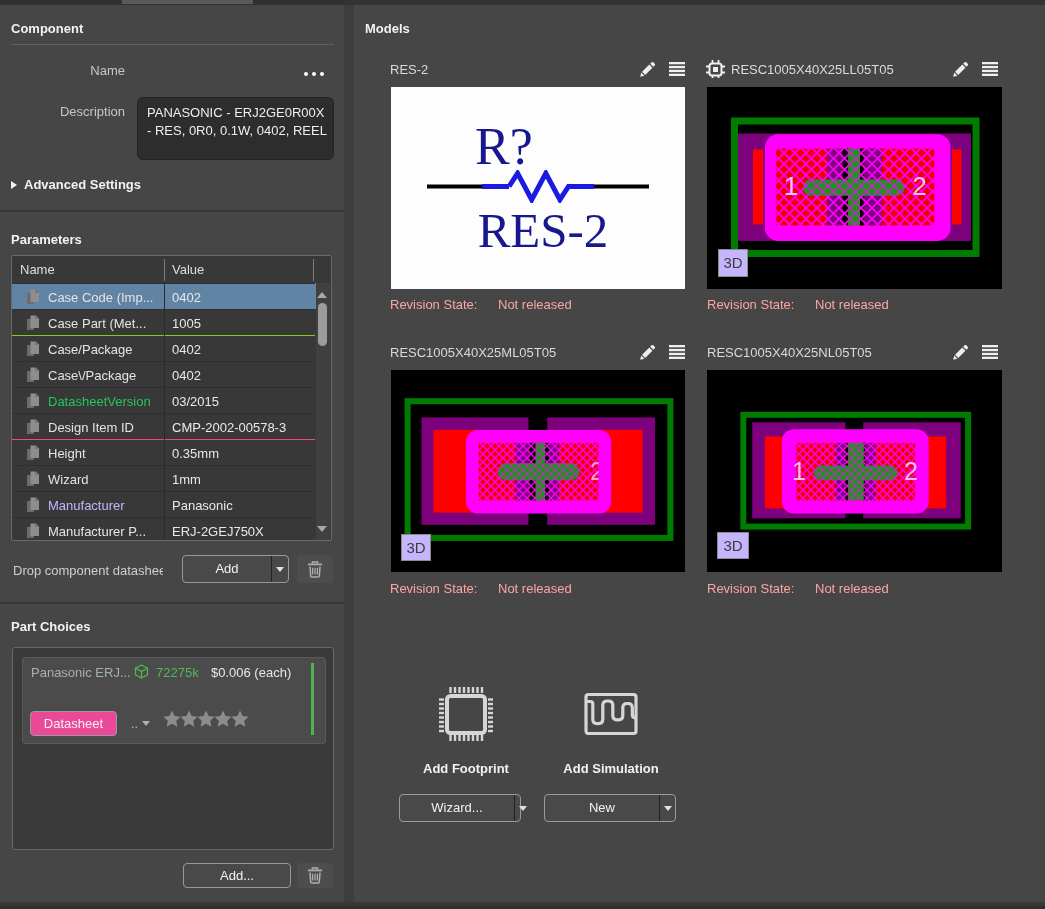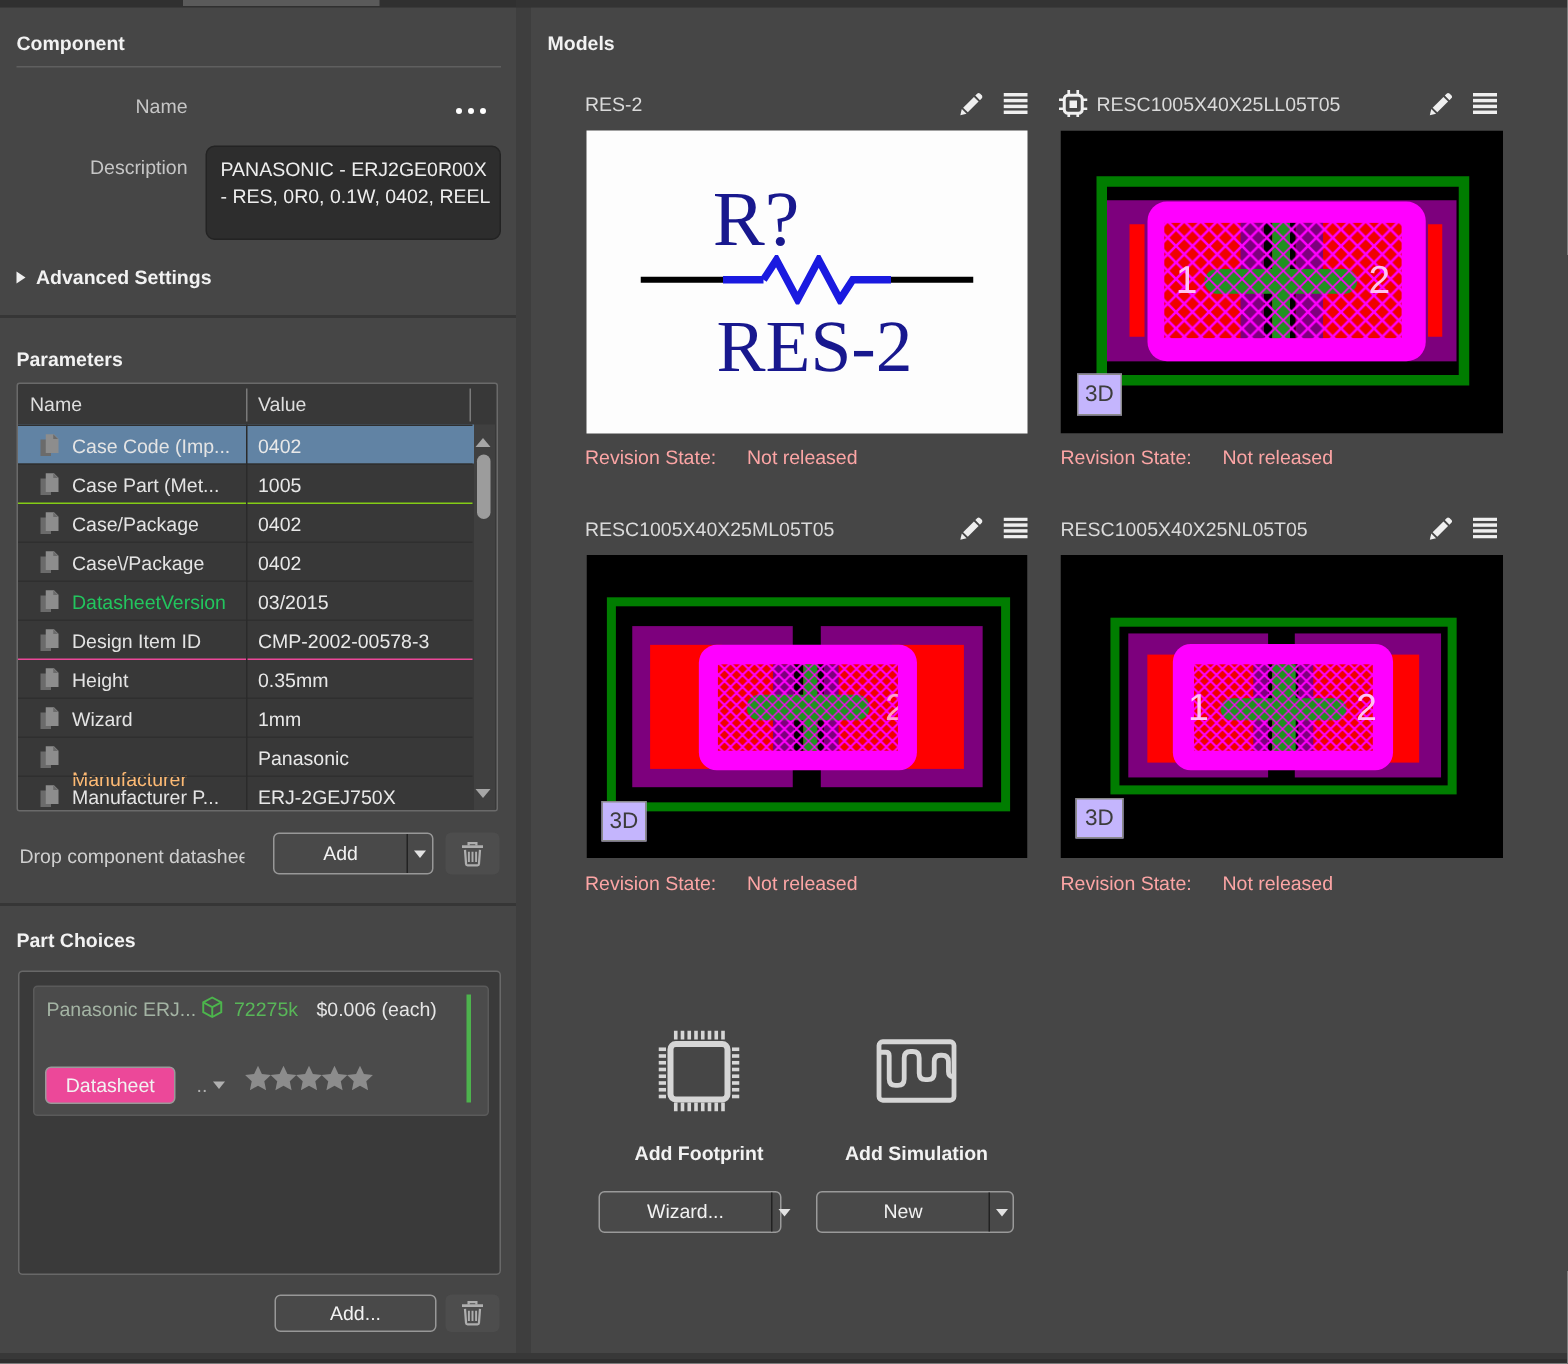--- a/index.html
+++ b/index.html
@@ -159,21 +159,21 @@
           </svg>
           <div class="abs t13" style="left:36px;top:6px;color:#e4e4e4">Wizard</div>
           <div class="abs t13" style="left:160px;top:6px;color:#e8e8e8">1mm</div>
         </div>
         <div class="abs" style="left:0;top:235px;width:303px;height:26px;border-top:1px solid #2f2f2f">
           <svg width="14" height="16" style="position:absolute;left:14px;top:5px">
             <path d="M1,4 h7 v11 h-7 z" fill="#6b6b6b"></path>
             <path d="M4.5,0.5 h5.5 l3,3 v9.5 h-8.5 z" fill="#8d8d8d"></path>
             <path d="M9.5,0.5 l0,3.2 l3.2,0" fill="#6b6b6b"></path>
           </svg>
-          <div class="abs t13" style="left:36px;top:20px;color:#fdba74">Manufacturer</div>
+          <div class="abs t13" style="left:36px;top:6px;color:#c4b5fd">Manufacturer</div>
           <div class="abs t13" style="left:160px;top:6px;color:#e8e8e8">Panasonic</div>
         </div>
         <div class="abs" style="left:0;top:261px;width:303px;height:26px;border-top:1px solid #2f2f2f">
           <svg width="14" height="16" style="position:absolute;left:14px;top:5px">
             <path d="M1,4 h7 v11 h-7 z" fill="#6b6b6b"></path>
             <path d="M4.5,0.5 h5.5 l3,3 v9.5 h-8.5 z" fill="#8d8d8d"></path>
             <path d="M9.5,0.5 l0,3.2 l3.2,0" fill="#6b6b6b"></path>
           </svg>
           <div class="abs t13" style="left:36px;top:6px;color:#e4e4e4">Manufacturer P...</div>
           <div class="abs t13" style="left:160px;top:6px;color:#e8e8e8">ERJ-2GEJ750X</div>

